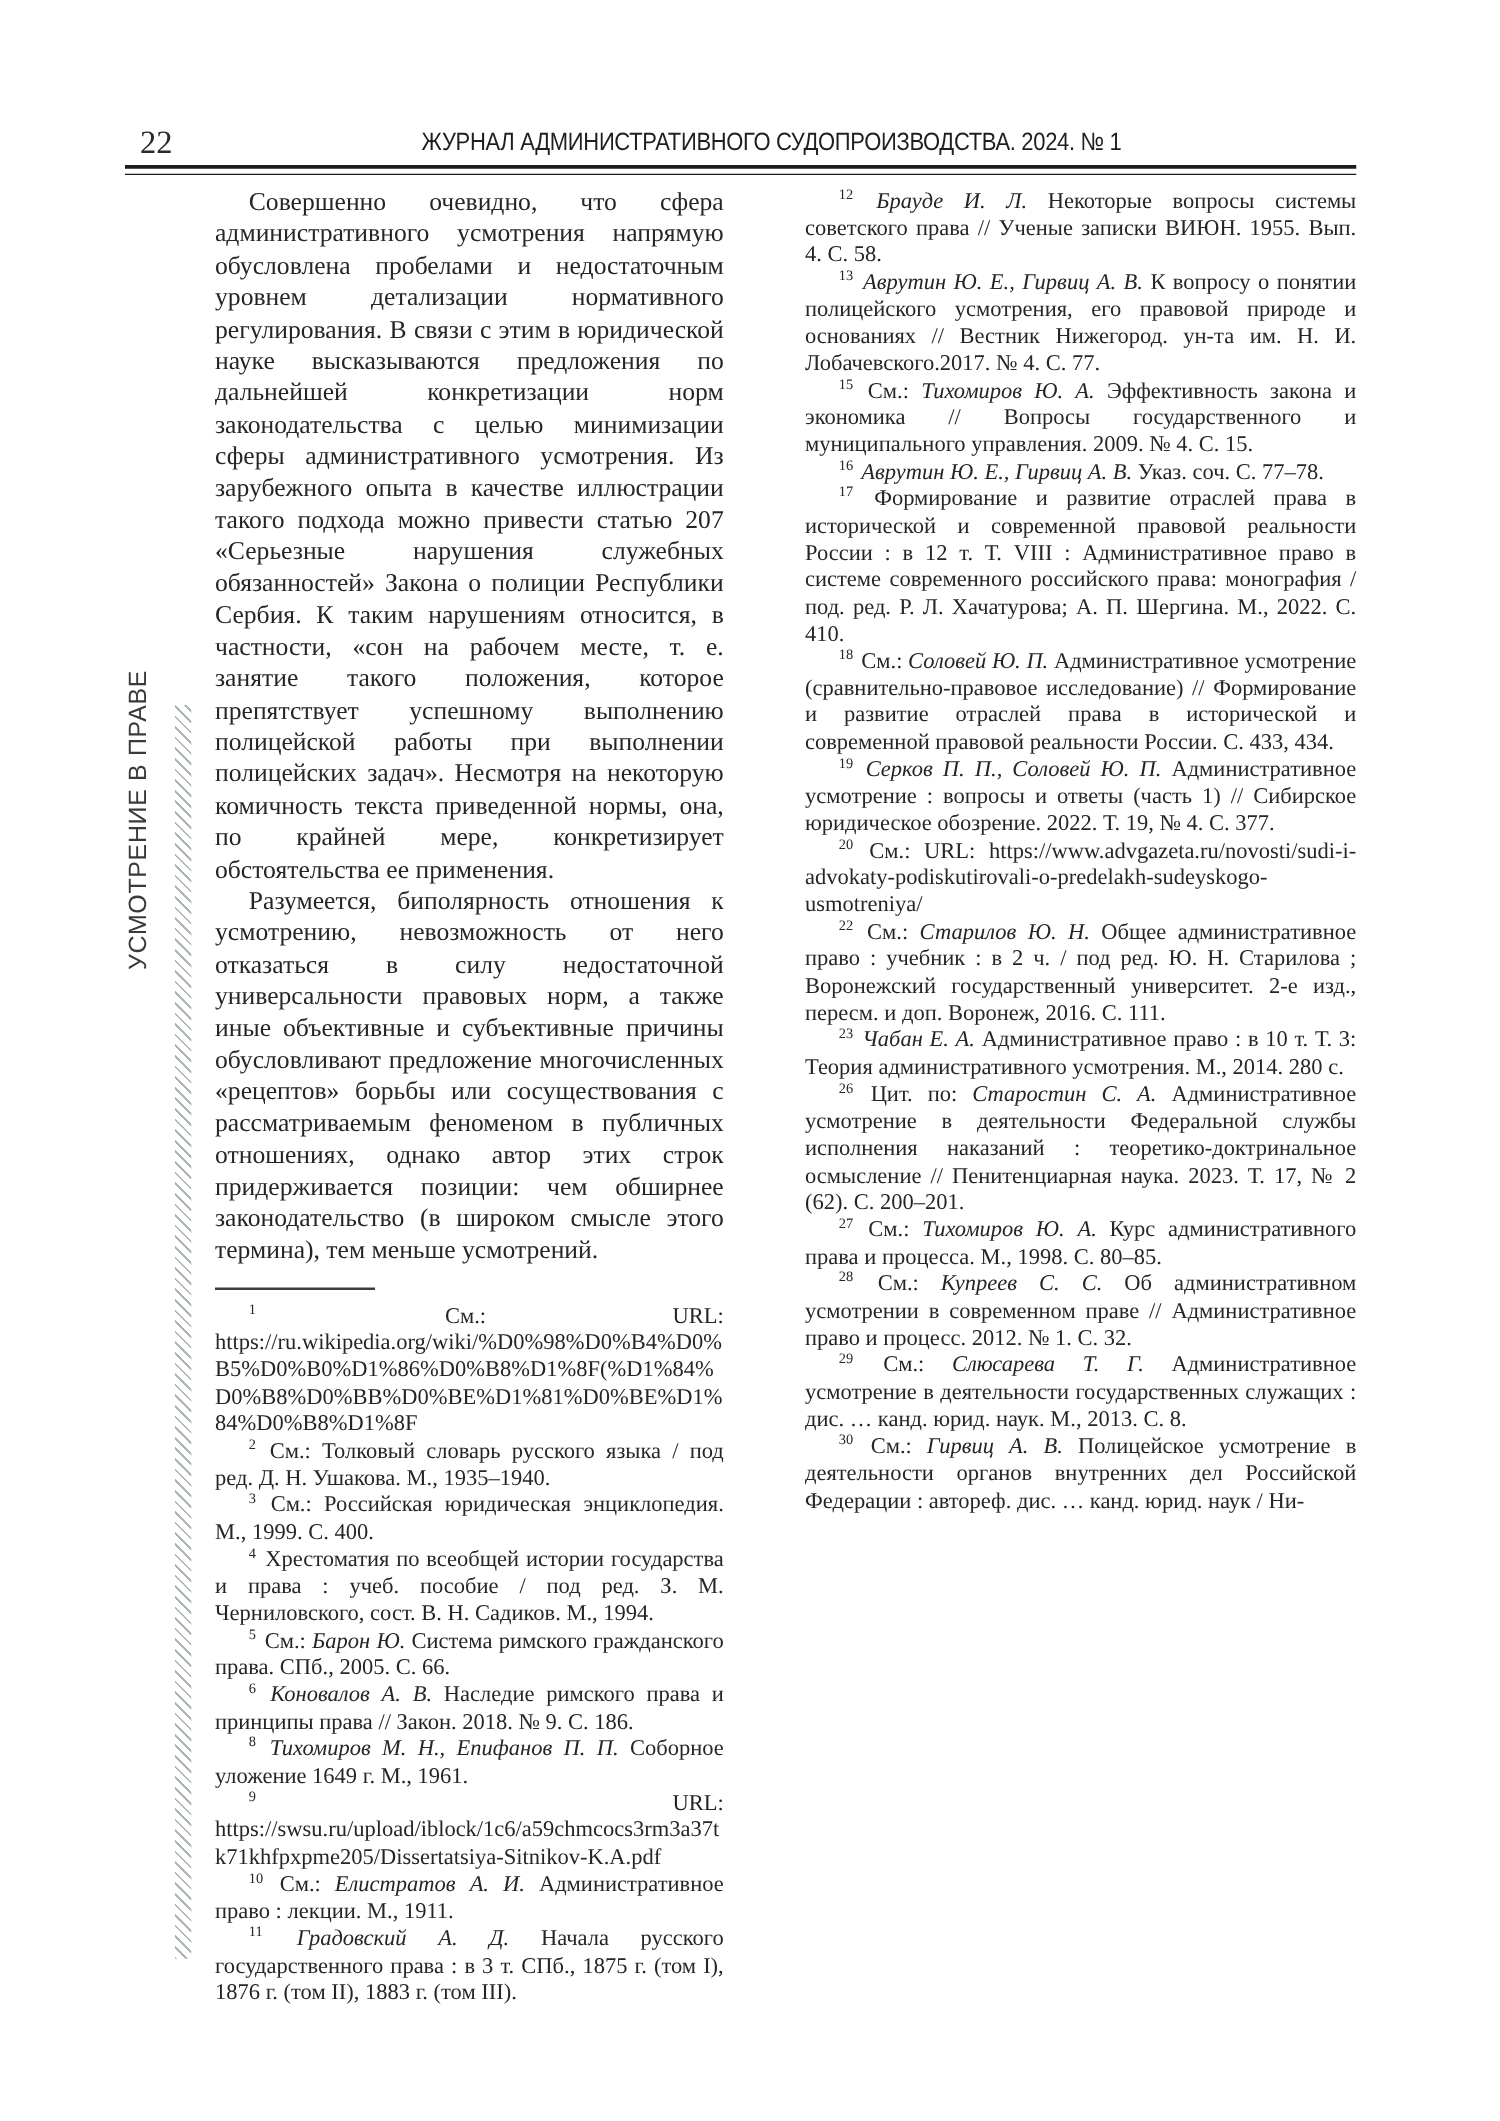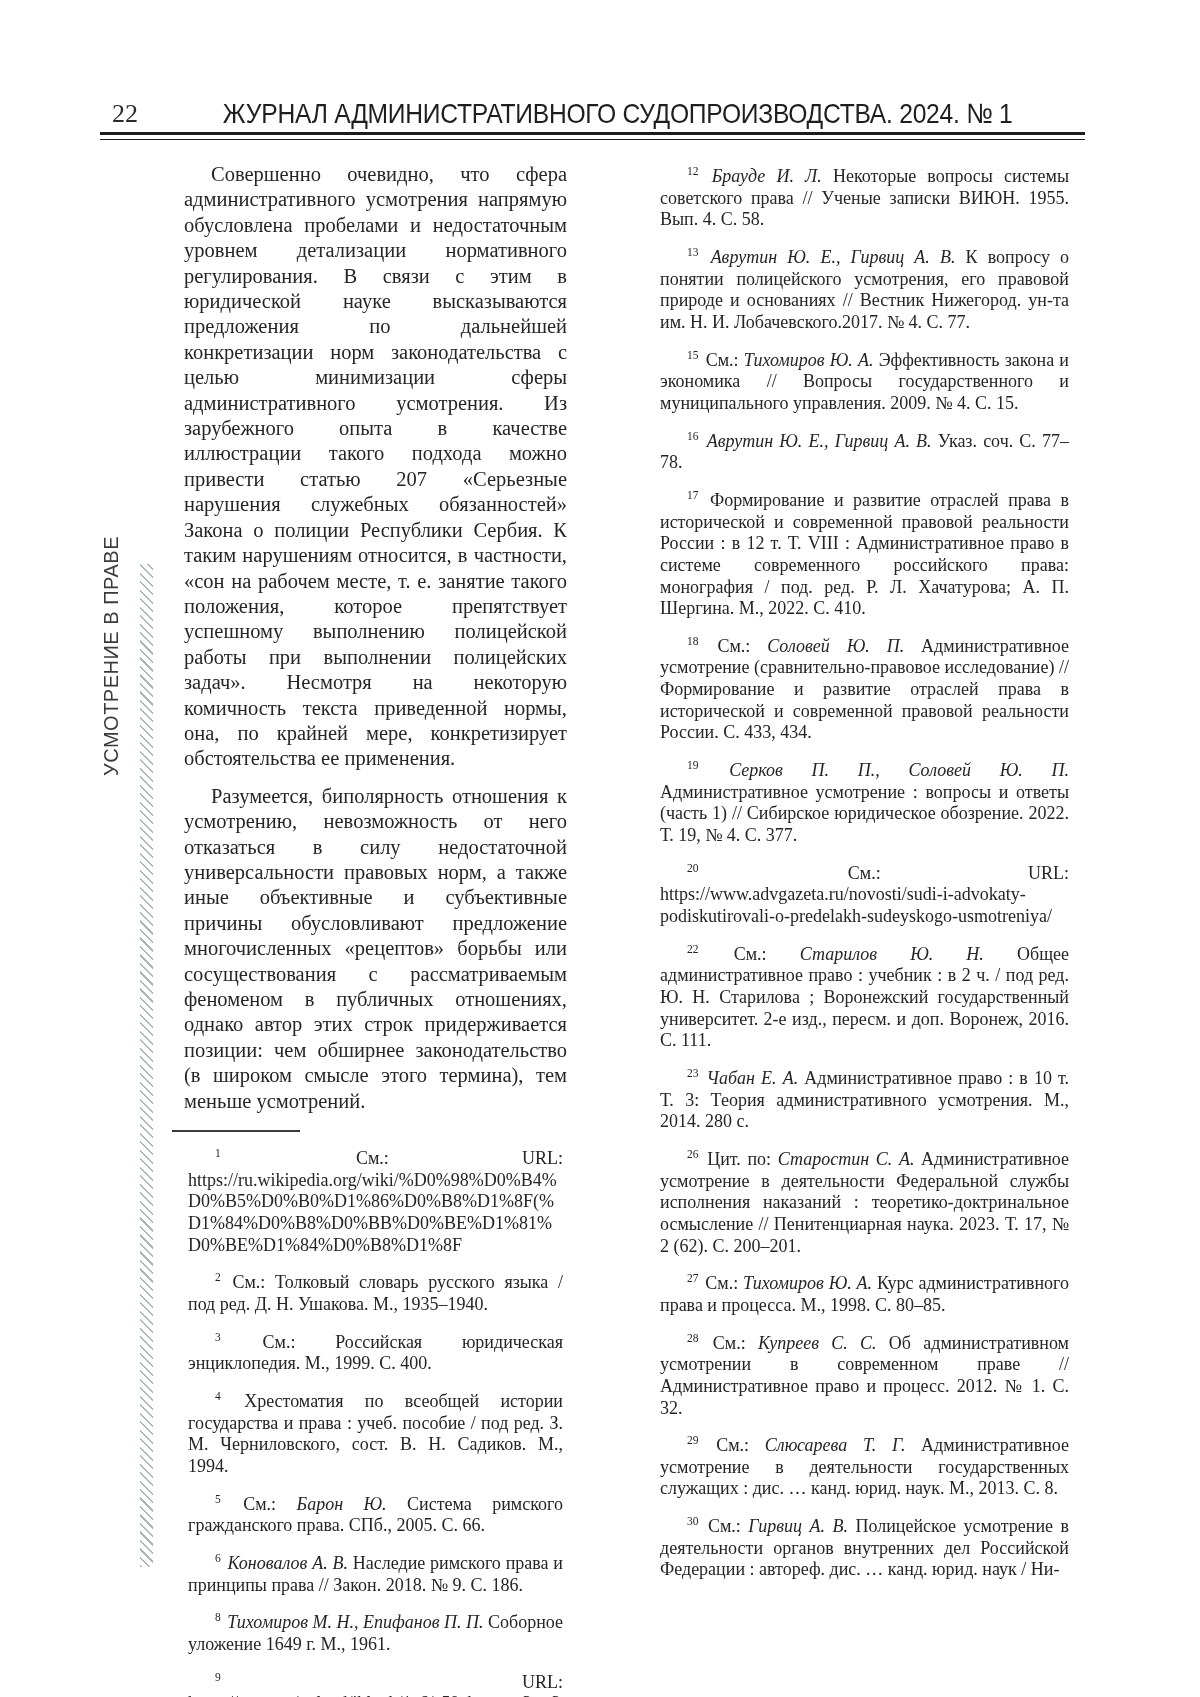--- a/index.html
+++ b/index.html
@@ -13,21 +13,21 @@
   }
   
   .page-number {
     position: absolute; left: 112px; top: 101px;
     font-size: 26px; line-height: 26px; color: #2a2a2a;
   }
   .journal-title {
     position: absolute; left: 150px; right: 115px; top: 99px;
     text-align: center;
     font-family: "Liberation Sans", "DejaVu Sans", sans-serif;
-    font-size: 28px; line-height: 30px; font-weight: 400;
+    font-size: 20px; line-height: 30px; font-weight: 400;
     color: #1e1e1e; white-space: nowrap;
   }
   .journal-title .squeeze {
     display: inline-block;
     transform: scaleX(0.88);
     transform-origin: center;
     letter-spacing: -0.3px;
   }
   .header-rule {
     position: absolute; left: 100px; width: 985px; top: 132px;
@@ -50,31 +50,31 @@
       45deg,
       #aeb6b3 0px, #aeb6b3 1.5px,
       transparent 1.5px, transparent 6px
     );
   }
   
   .col { position: absolute; top: 150px; }
   .col-left  { left: 172px; width: 407px; }
   .col-right { left: 644px; width: 441px; }
   .body-para {
-    margin: 12px;
+    margin: 0;
     font-size: 20.5px; line-height: 25.4px;
     text-align: justify; text-indent: 27px;
     color: #252525;
   }
   .footnote-separator {
     border: 0; border-top: 2px solid #3c3c3c;
     width: 128px; margin: 16px 0 10px 0;
   }
   .footnote {
-    margin: 16px;
+    margin: 0;
     font-size: 18px; line-height: 21.65px;
     text-align: justify; text-indent: 27px;
     color: #252525;
   }
   .footnote.wrap-any { overflow-wrap: anywhere; }
   .fn-num {
     font-size: 11.5px; line-height: 0; vertical-align: super;
     padding-right: 2px;
   }
   .it { font-style: italic; }

